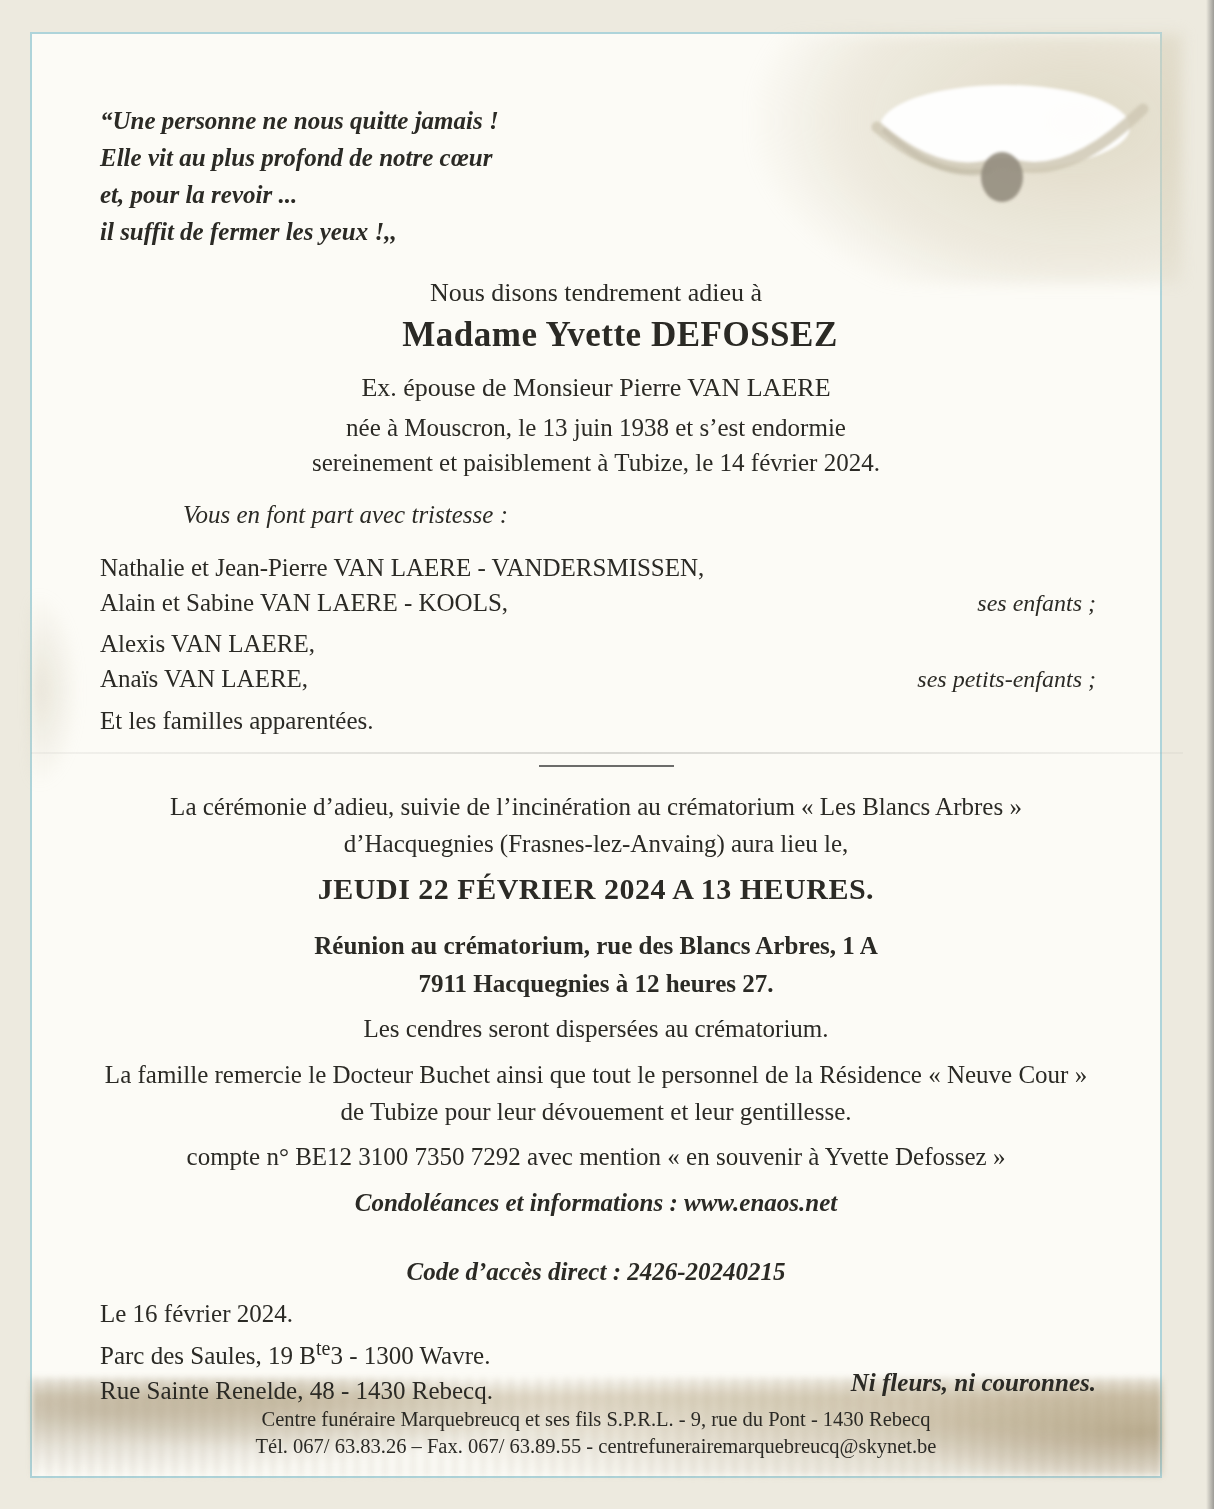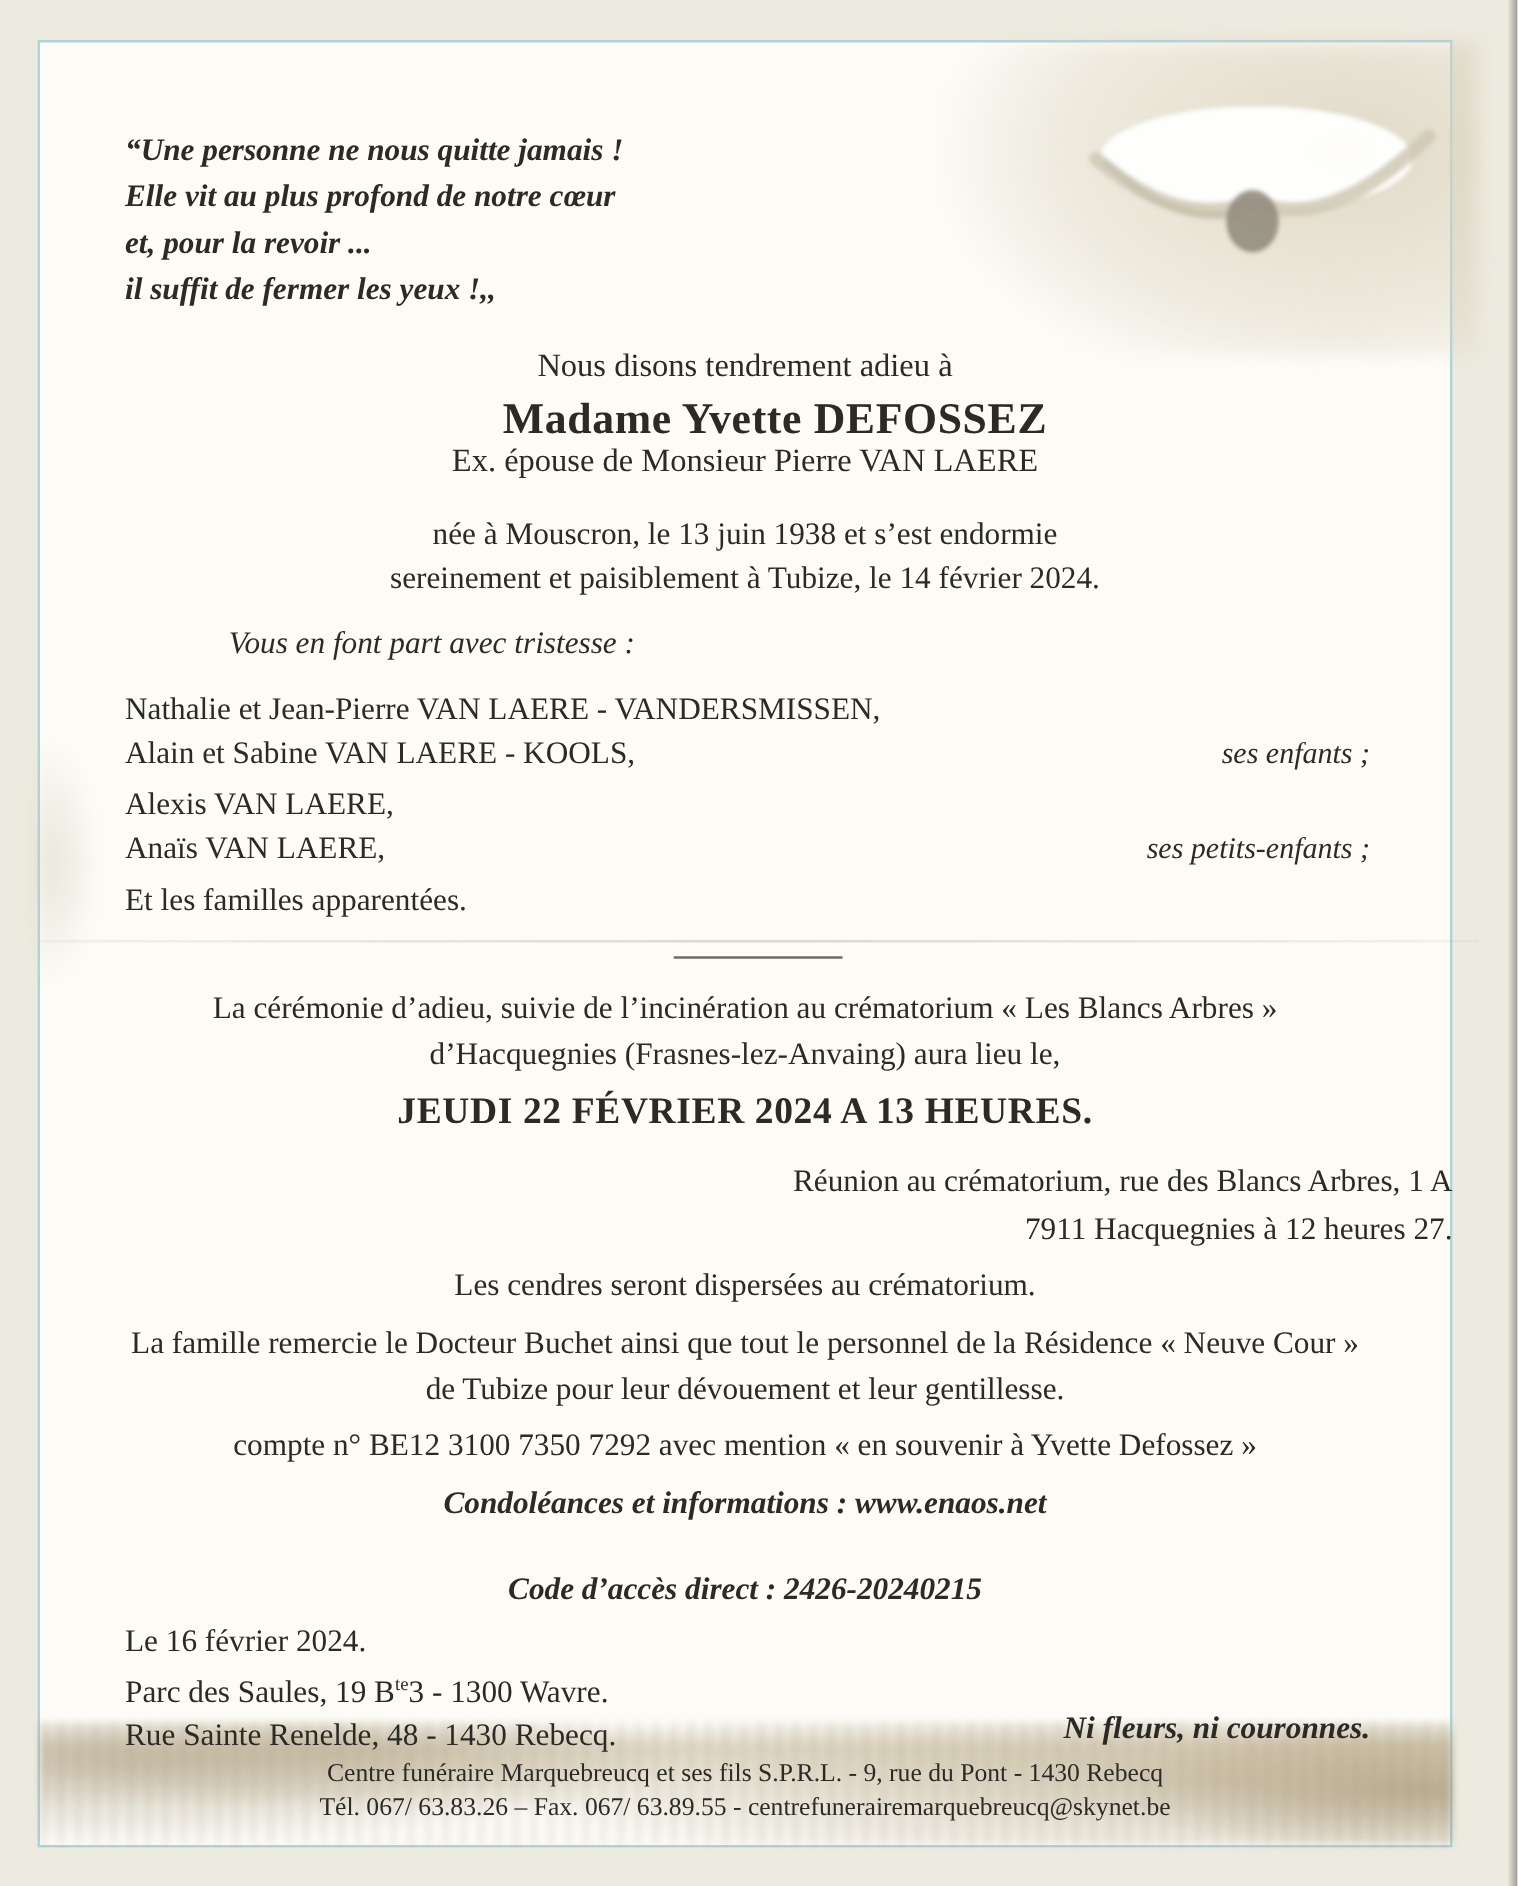--- a/index.html
+++ b/index.html
@@ -57,39 +57,39 @@
   }
   .content{
     position:absolute;left:30px;top:32px;width:1132px;height:1218px;
     z-index:4;font-size:25px;line-height:34px;
   }
   .abs{position:absolute;}
   .ctr{left:0;width:100%;text-align:center;}
   .quote{left:70px;top:70px;font-size:25px;font-weight:bold;font-style:italic;line-height:37px;}
   .intro-line{top:244px;font-size:26px;}
   .deceased-name{top:286px;font-size:35px;font-weight:bold;letter-spacing:.5px;padding-left:24px;}
-  .relation-line{top:320px;font-size:26px;}
+  .relation-line{top:339px;font-size:26px;}
   .life-lines{top:378px;line-height:35px;}
   .tristesse{left:153px;top:466px;font-style:italic;}
   .group1{left:70px;top:518px;line-height:35px;}
   .label1{right:66px;top:554px;font-style:italic;font-size:24px;text-align:right;}
   .group2{left:70px;top:594px;line-height:35px;}
   .label2{right:66px;top:630px;font-style:italic;font-size:24px;text-align:right;}
   .families{left:70px;top:672px;}
   .divider{left:509px;top:733px;width:135px;height:2px;background:#6c6c6a;}
   .ceremony-intro{top:756px;line-height:37px;}
   .date-heading{top:840px;font-size:30px;font-weight:bold;letter-spacing:.5px;}
-  .meeting{top:895px;font-weight:normal;line-height:38px;text-align:right;}
+  .meeting{top:895px;font-weight:bold;line-height:38px;}
   .ashes{top:980px;}
   .thanks{top:1024px;line-height:37px;}
   .donation{top:1106px;line-height:37px;}
   .condolences{top:1154px;font-weight:bold;font-style:italic;}
   .access-code{top:1223px;font-weight:bold;font-style:italic;}
   .closing{left:70px;top:1264px;line-height:35px;}
-  .closing sup{font-size:15px;}
+  .closing sup{font-size:20px;}
   .no-flowers{right:66px;top:1334px;font-weight:bold;font-style:italic;text-align:right;}
   .footer{top:1374px;font-size:20.5px;line-height:27px;}
 </style>
 </head>
 <body>
 
 <div class="page-inner"></div>
 <div class="stain-top-right"></div>
 <div class="stain-mid-left"></div>
 <div class="watercolor-bottom"></div>

